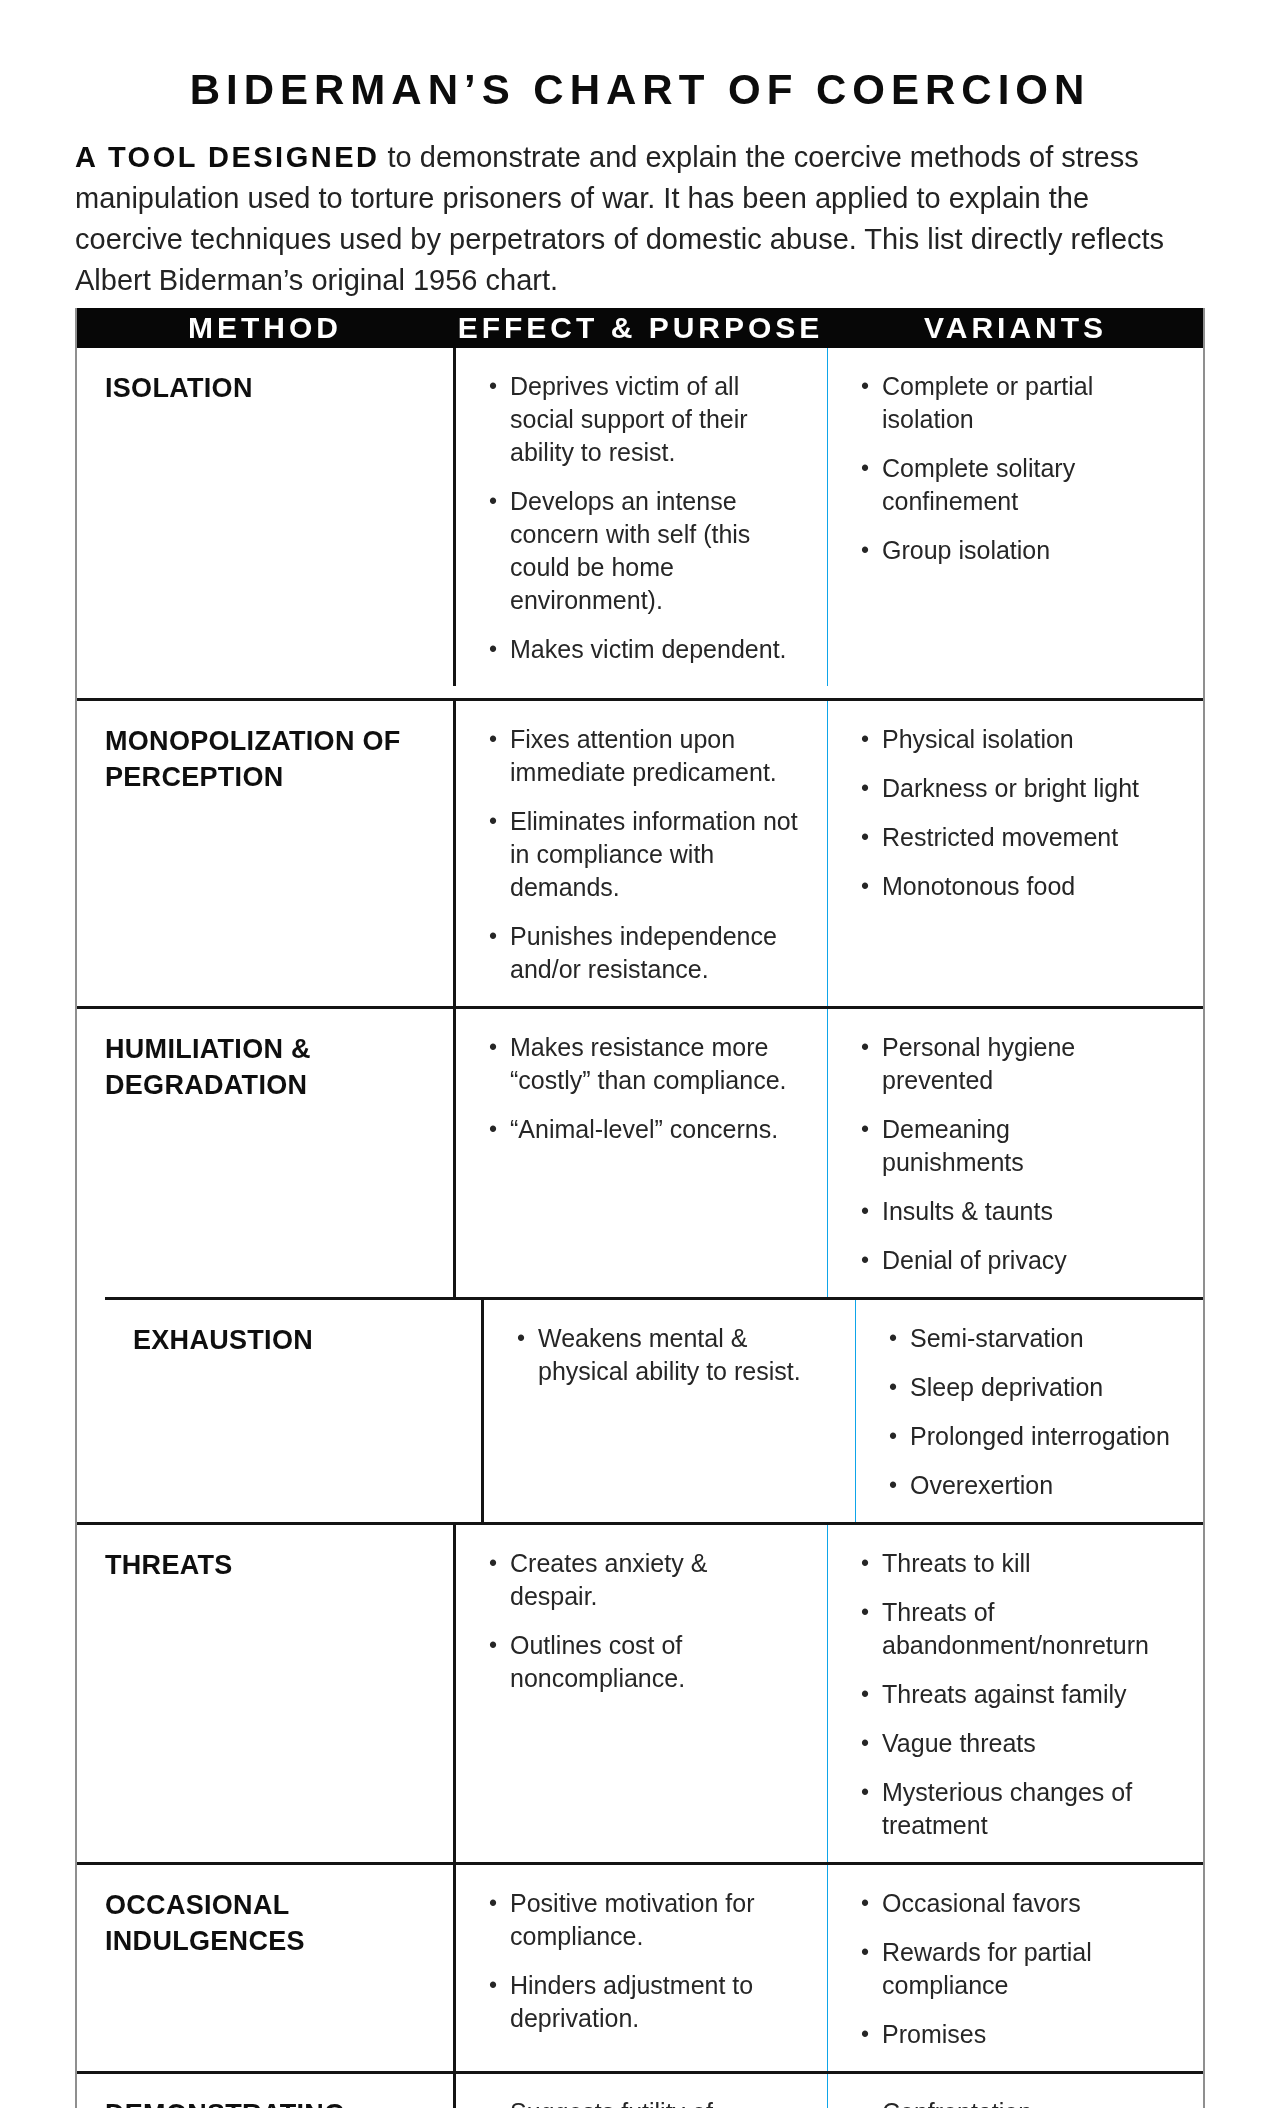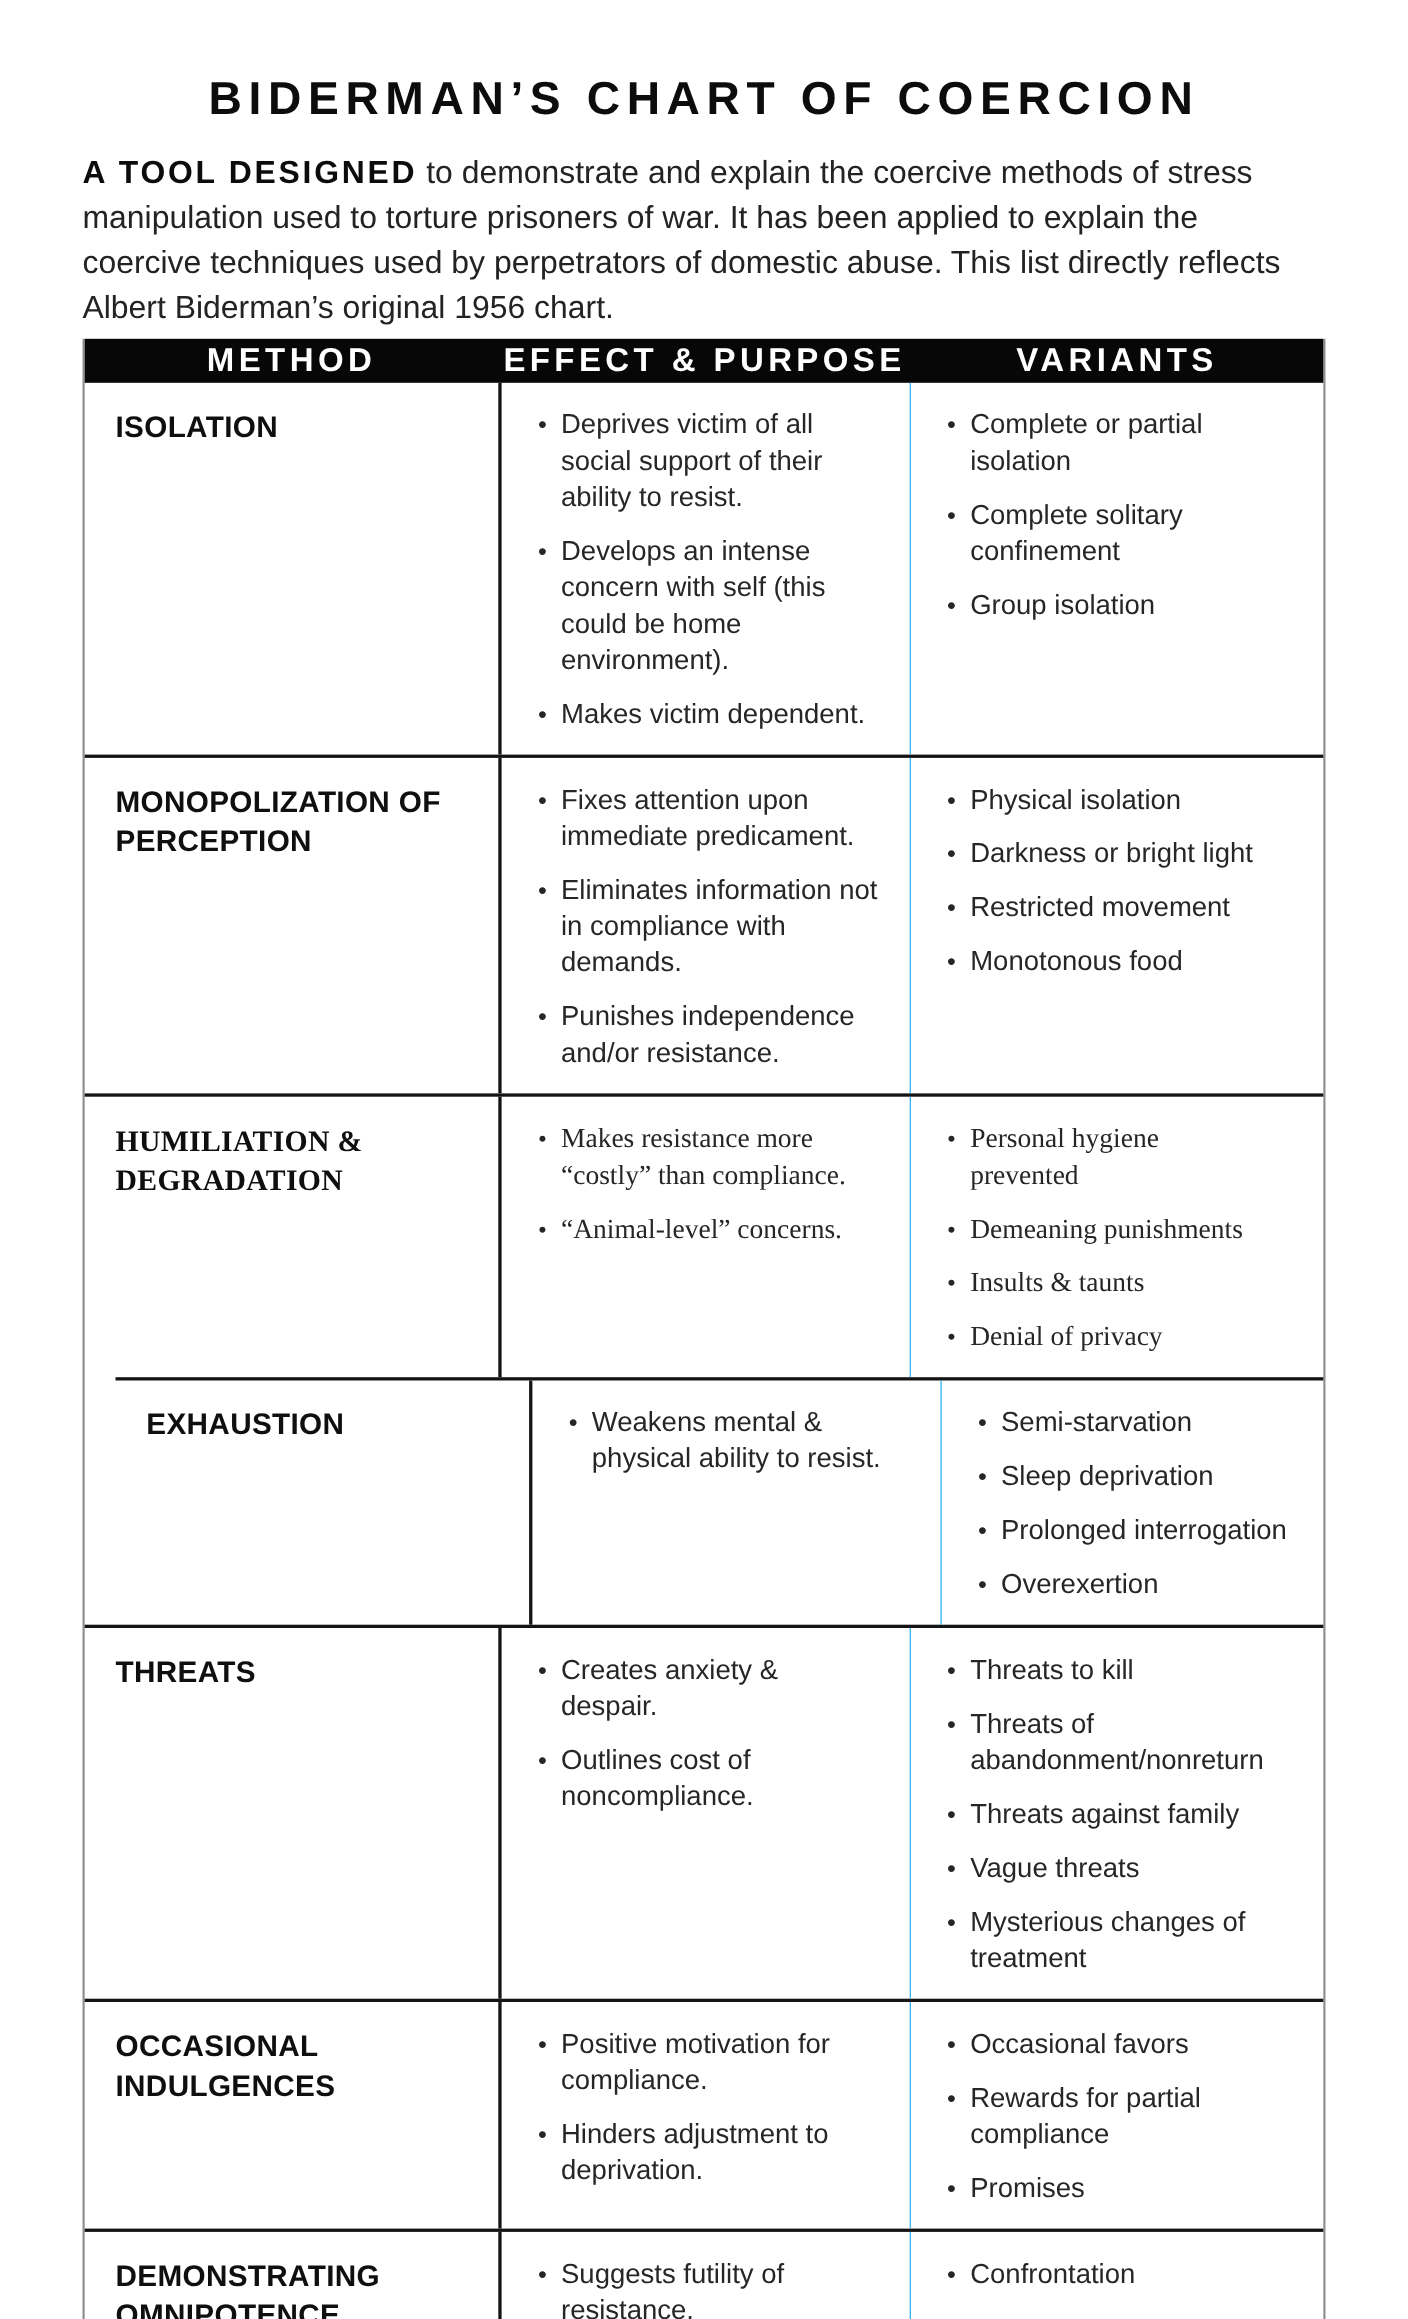--- a/index.html
+++ b/index.html
@@ -16,22 +16,22 @@
   .table { border:2px solid #8f8f8f; border-top:none; }
 
   .thead { display:grid; grid-template-columns:376px 375px 375px; background:#070707;
            height:40px; align-items:center; }
   .th { text-align:center; color:#ffffff; font-weight:700; font-size:30px;
         letter-spacing:4px; }
 
   .row { display:grid; grid-template-columns:376px 375px 375px; }
   .tbody .row + .row { border-top:3px solid #141414; }
   .tbody .row:nth-child(1) { min-height:282px; }
-  .tbody .row:nth-child(2) { min-height:262px; }
-  .tbody .row:nth-child(3) { min-height:208px;font-family:Liberation Serif, serif; }
+  .tbody .row:nth-child(2) { min-height:262px;margin-top:12px; }
+  .tbody .row:nth-child(3) { min-height:208px; }
   .tbody .row:nth-child(4) { min-height:188px;margin-left:28px; }
   .tbody .row:nth-child(5) { min-height:302px; }
   .tbody .row:nth-child(6) { min-height:185px; }
   .tbody .row:nth-child(7) { min-height:127px; }
   .tbody .row:nth-child(8) { min-height:105px; }
 
   .cell { box-sizing:border-box; }
   .method { padding:22px 20px 20px 28px; font-size:27px; font-weight:700;
             line-height:36px; letter-spacing:0.3px; color:#0f0f0f; }
   .effects { border-left:3px solid #141414; border-right:1px solid #0ea5e9; }

